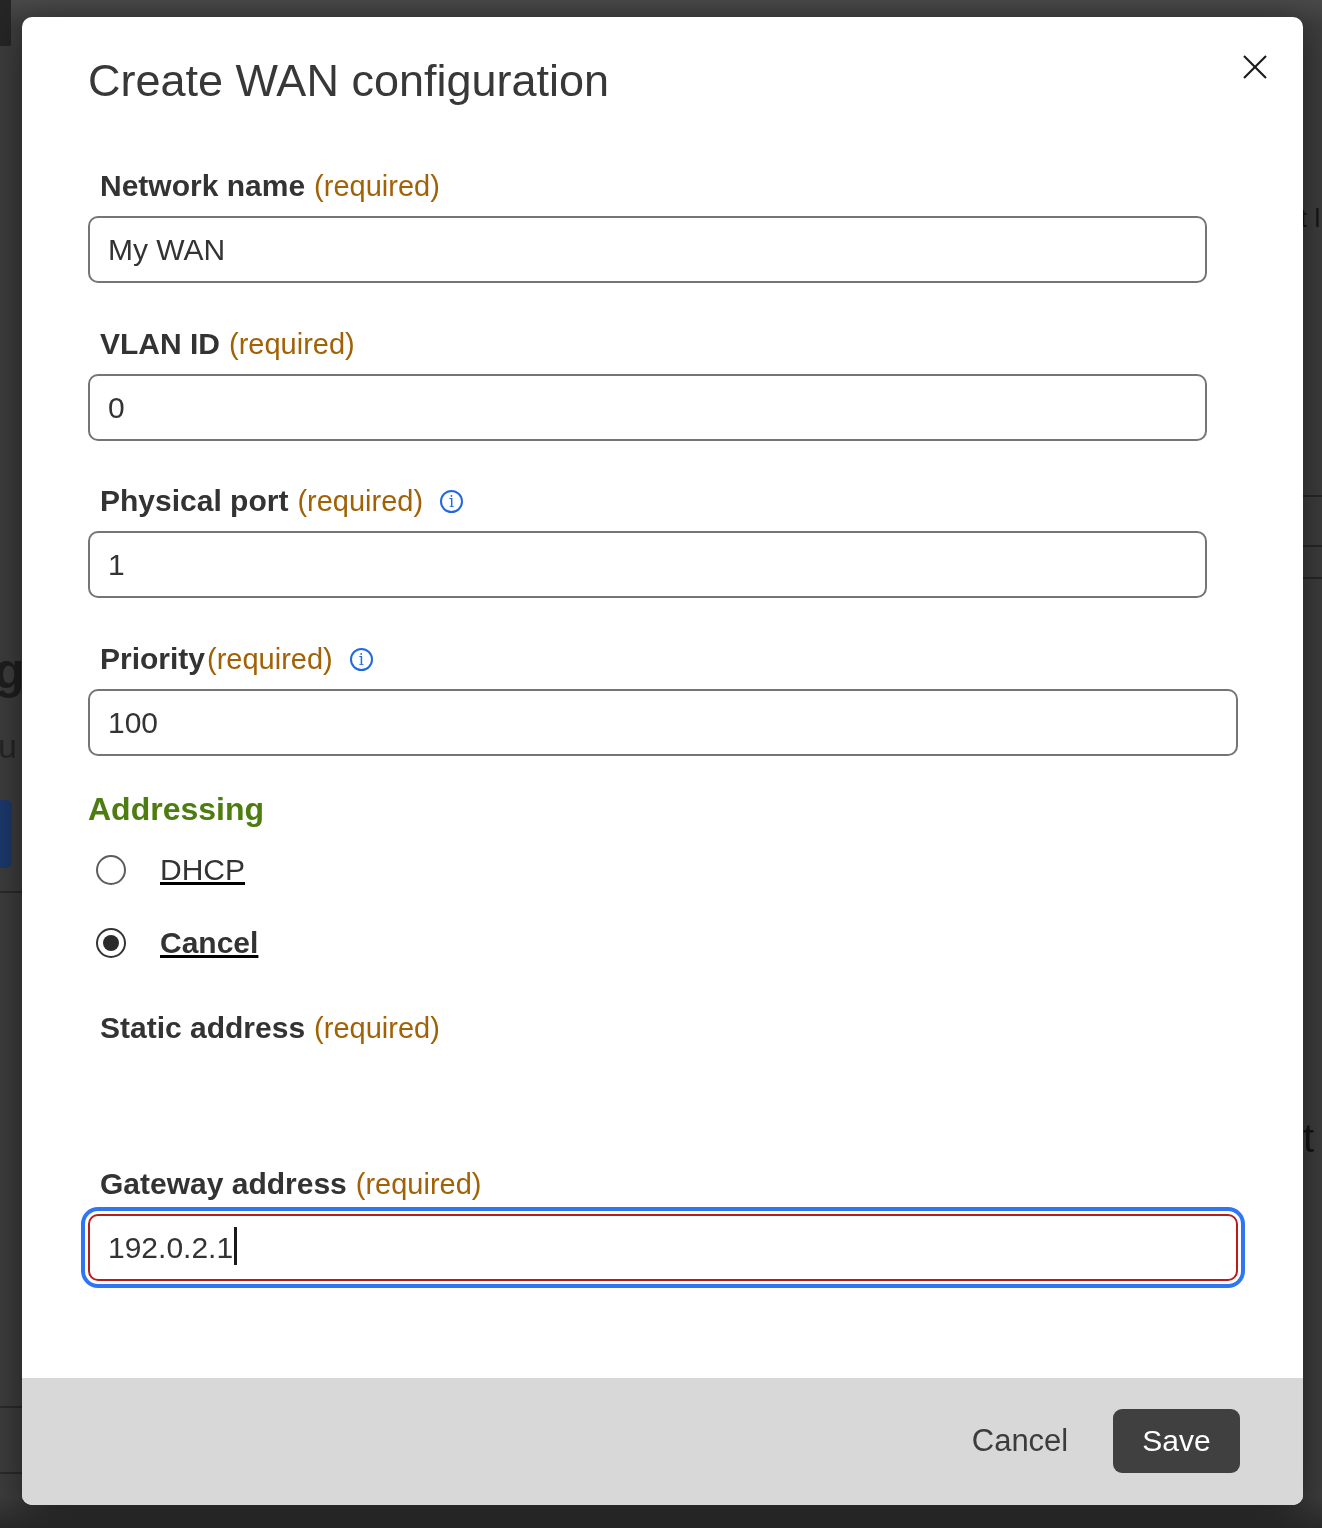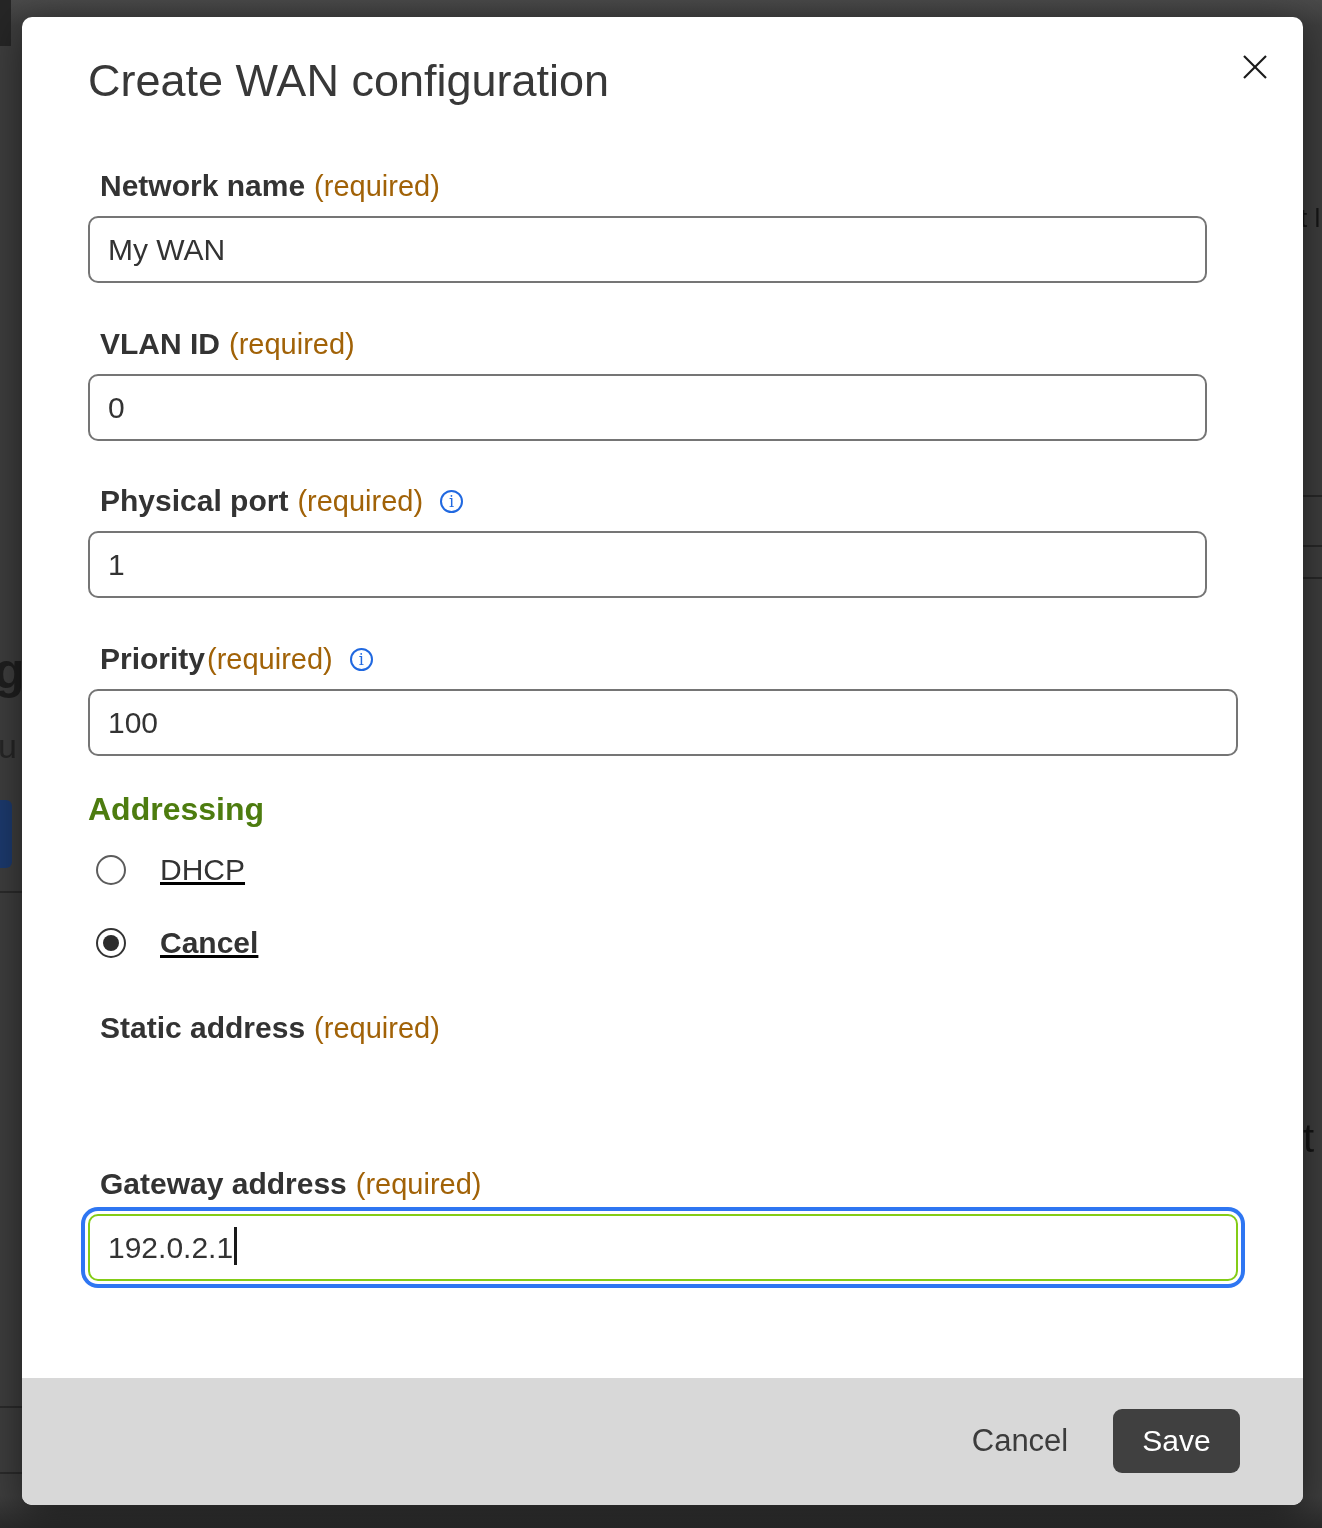--- a/index.html
+++ b/index.html
@@ -57,21 +57,21 @@
     cursor:pointer;
   }
   .field input {
     display:block; margin-top:11px; height:67px; width:1119px;
     border:2px solid #757575; border-radius:10px;
     padding:0 16px 0 18px; font-size:30px; color:#333;
     background:#fff; font-family:inherit; outline:none;
   }
   .wide input { width:1150px; }
   .f6 input {
-    border:2px solid #84cc16;
+    border:2px solid #b91c1c;
     box-shadow:0 0 0 3px #fff, 0 0 0 7px #2e76f2;
   }
   .caret { position:absolute; left:212px; top:1210px; width:3px; height:38px; background:#1a1a1a; }
 
   .section-heading {
     position:absolute; left:66px; top:774px;
     font-size:32px; font-weight:bold; color:#4d7c0f;
   }
   .radio-row { position:absolute; left:74px; display:flex; align-items:center; cursor:pointer;text-decoration:underline; }
   .r1 { top:836px; } .r2 { top:909px; }

